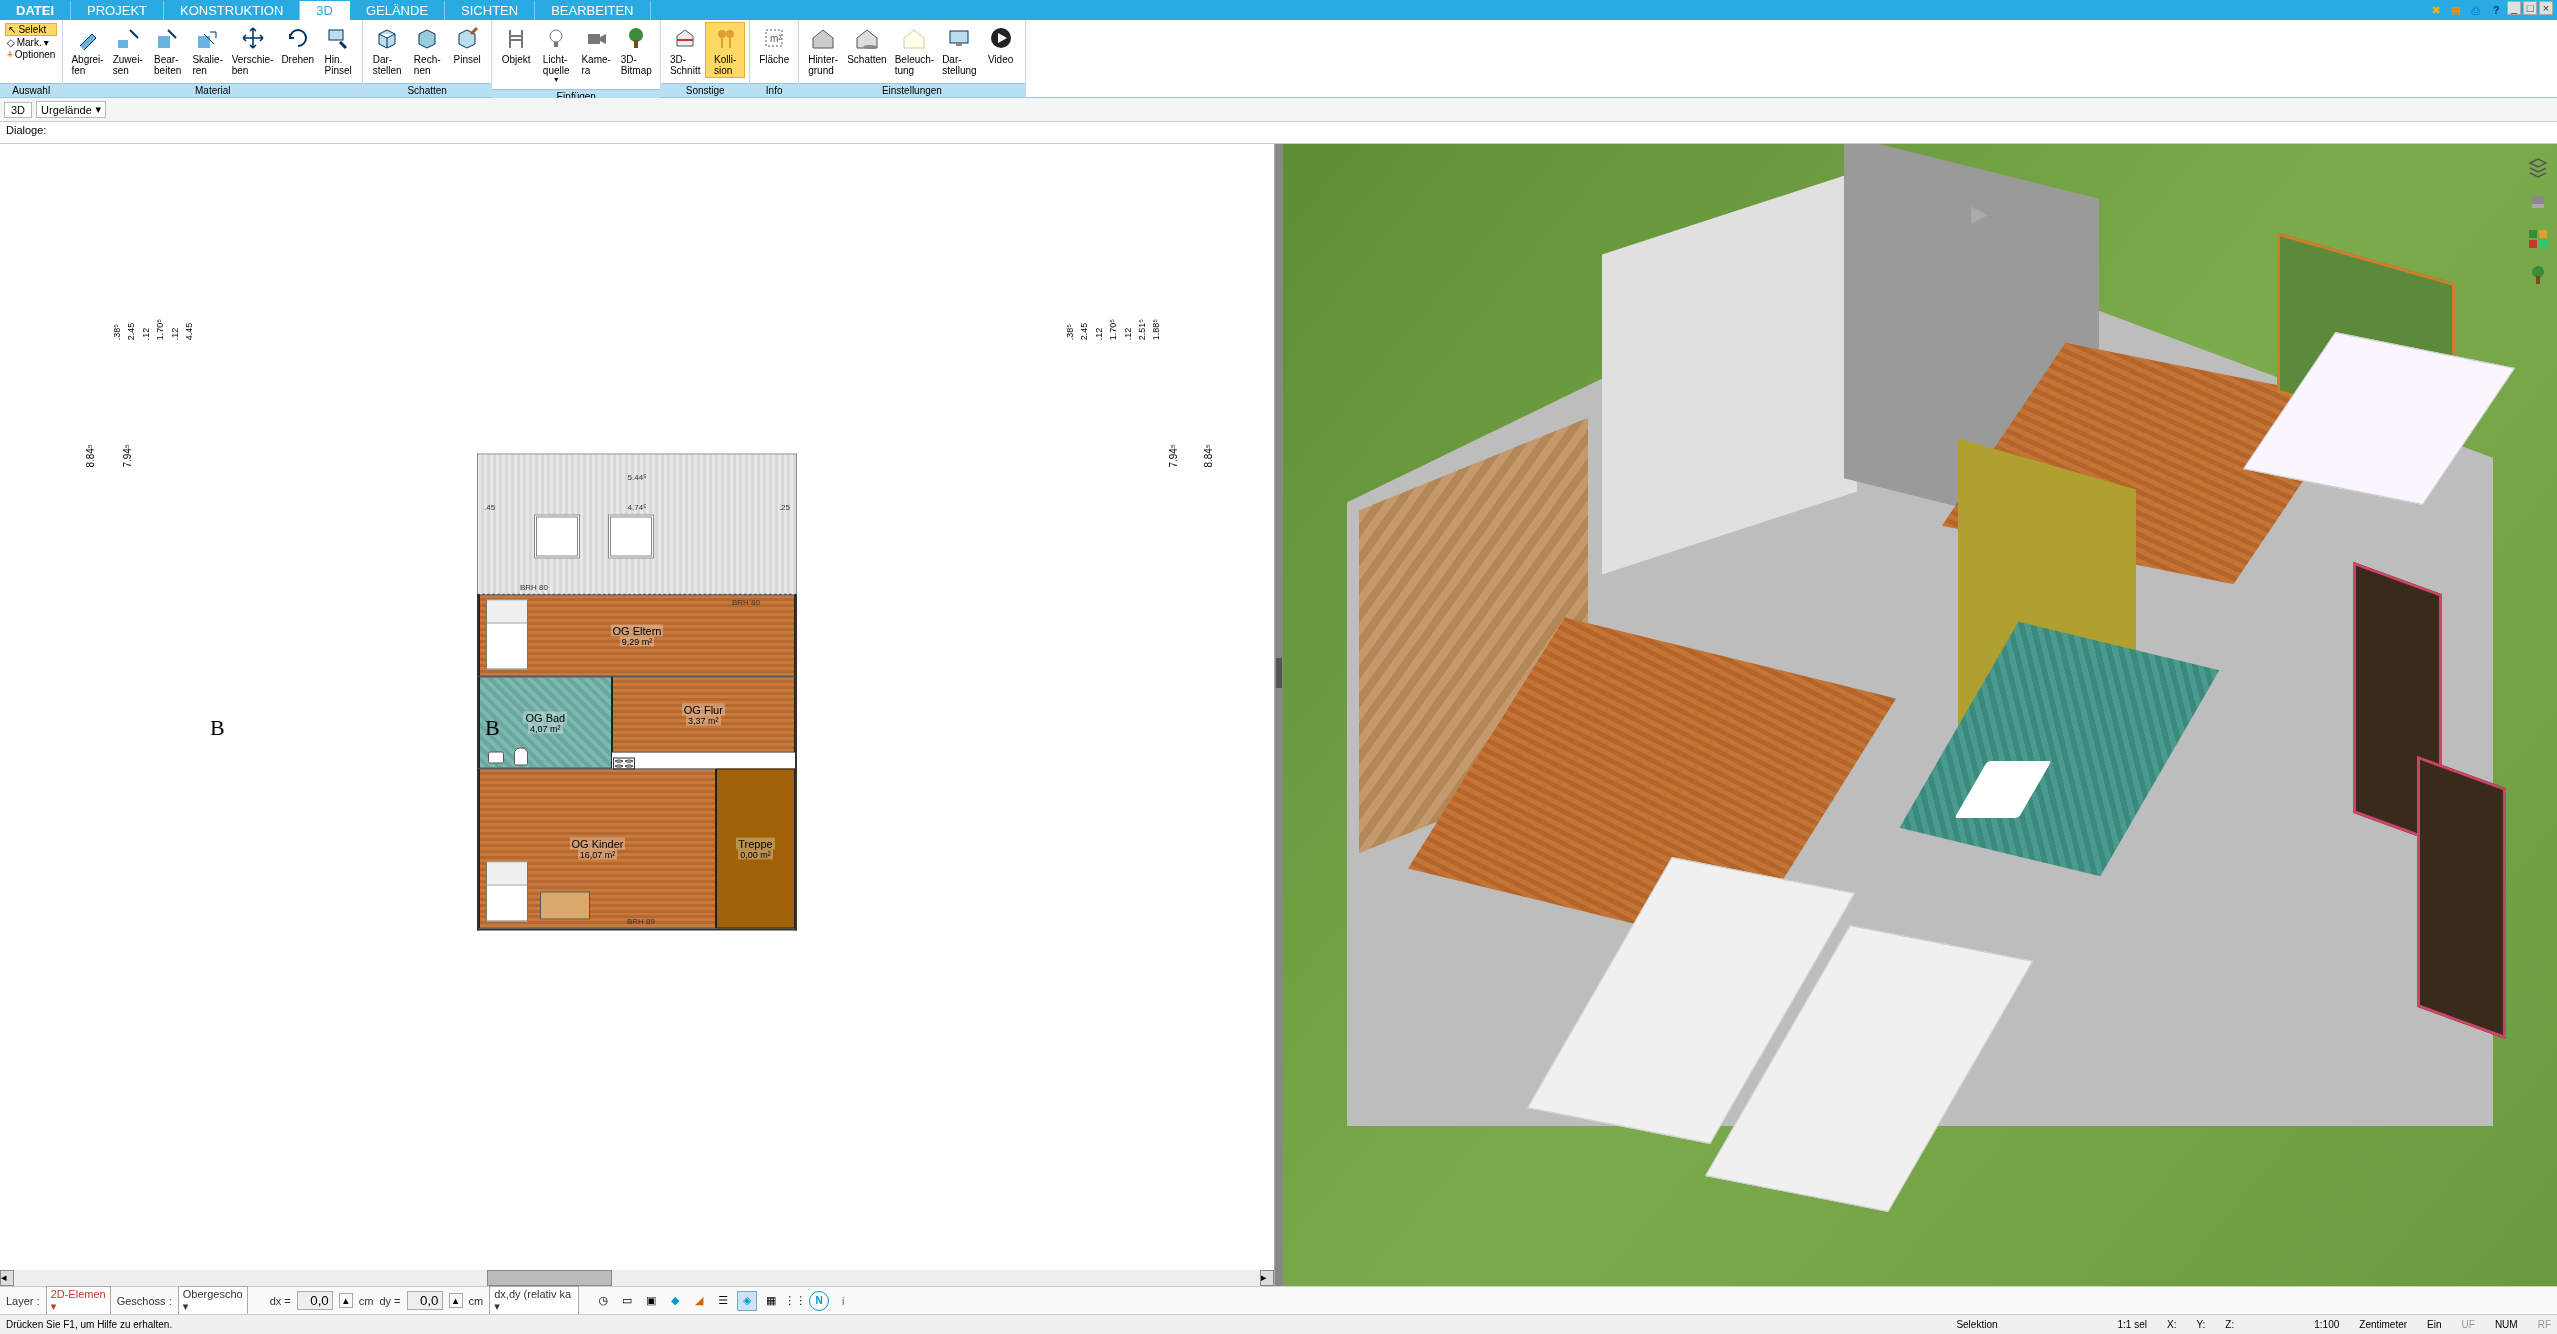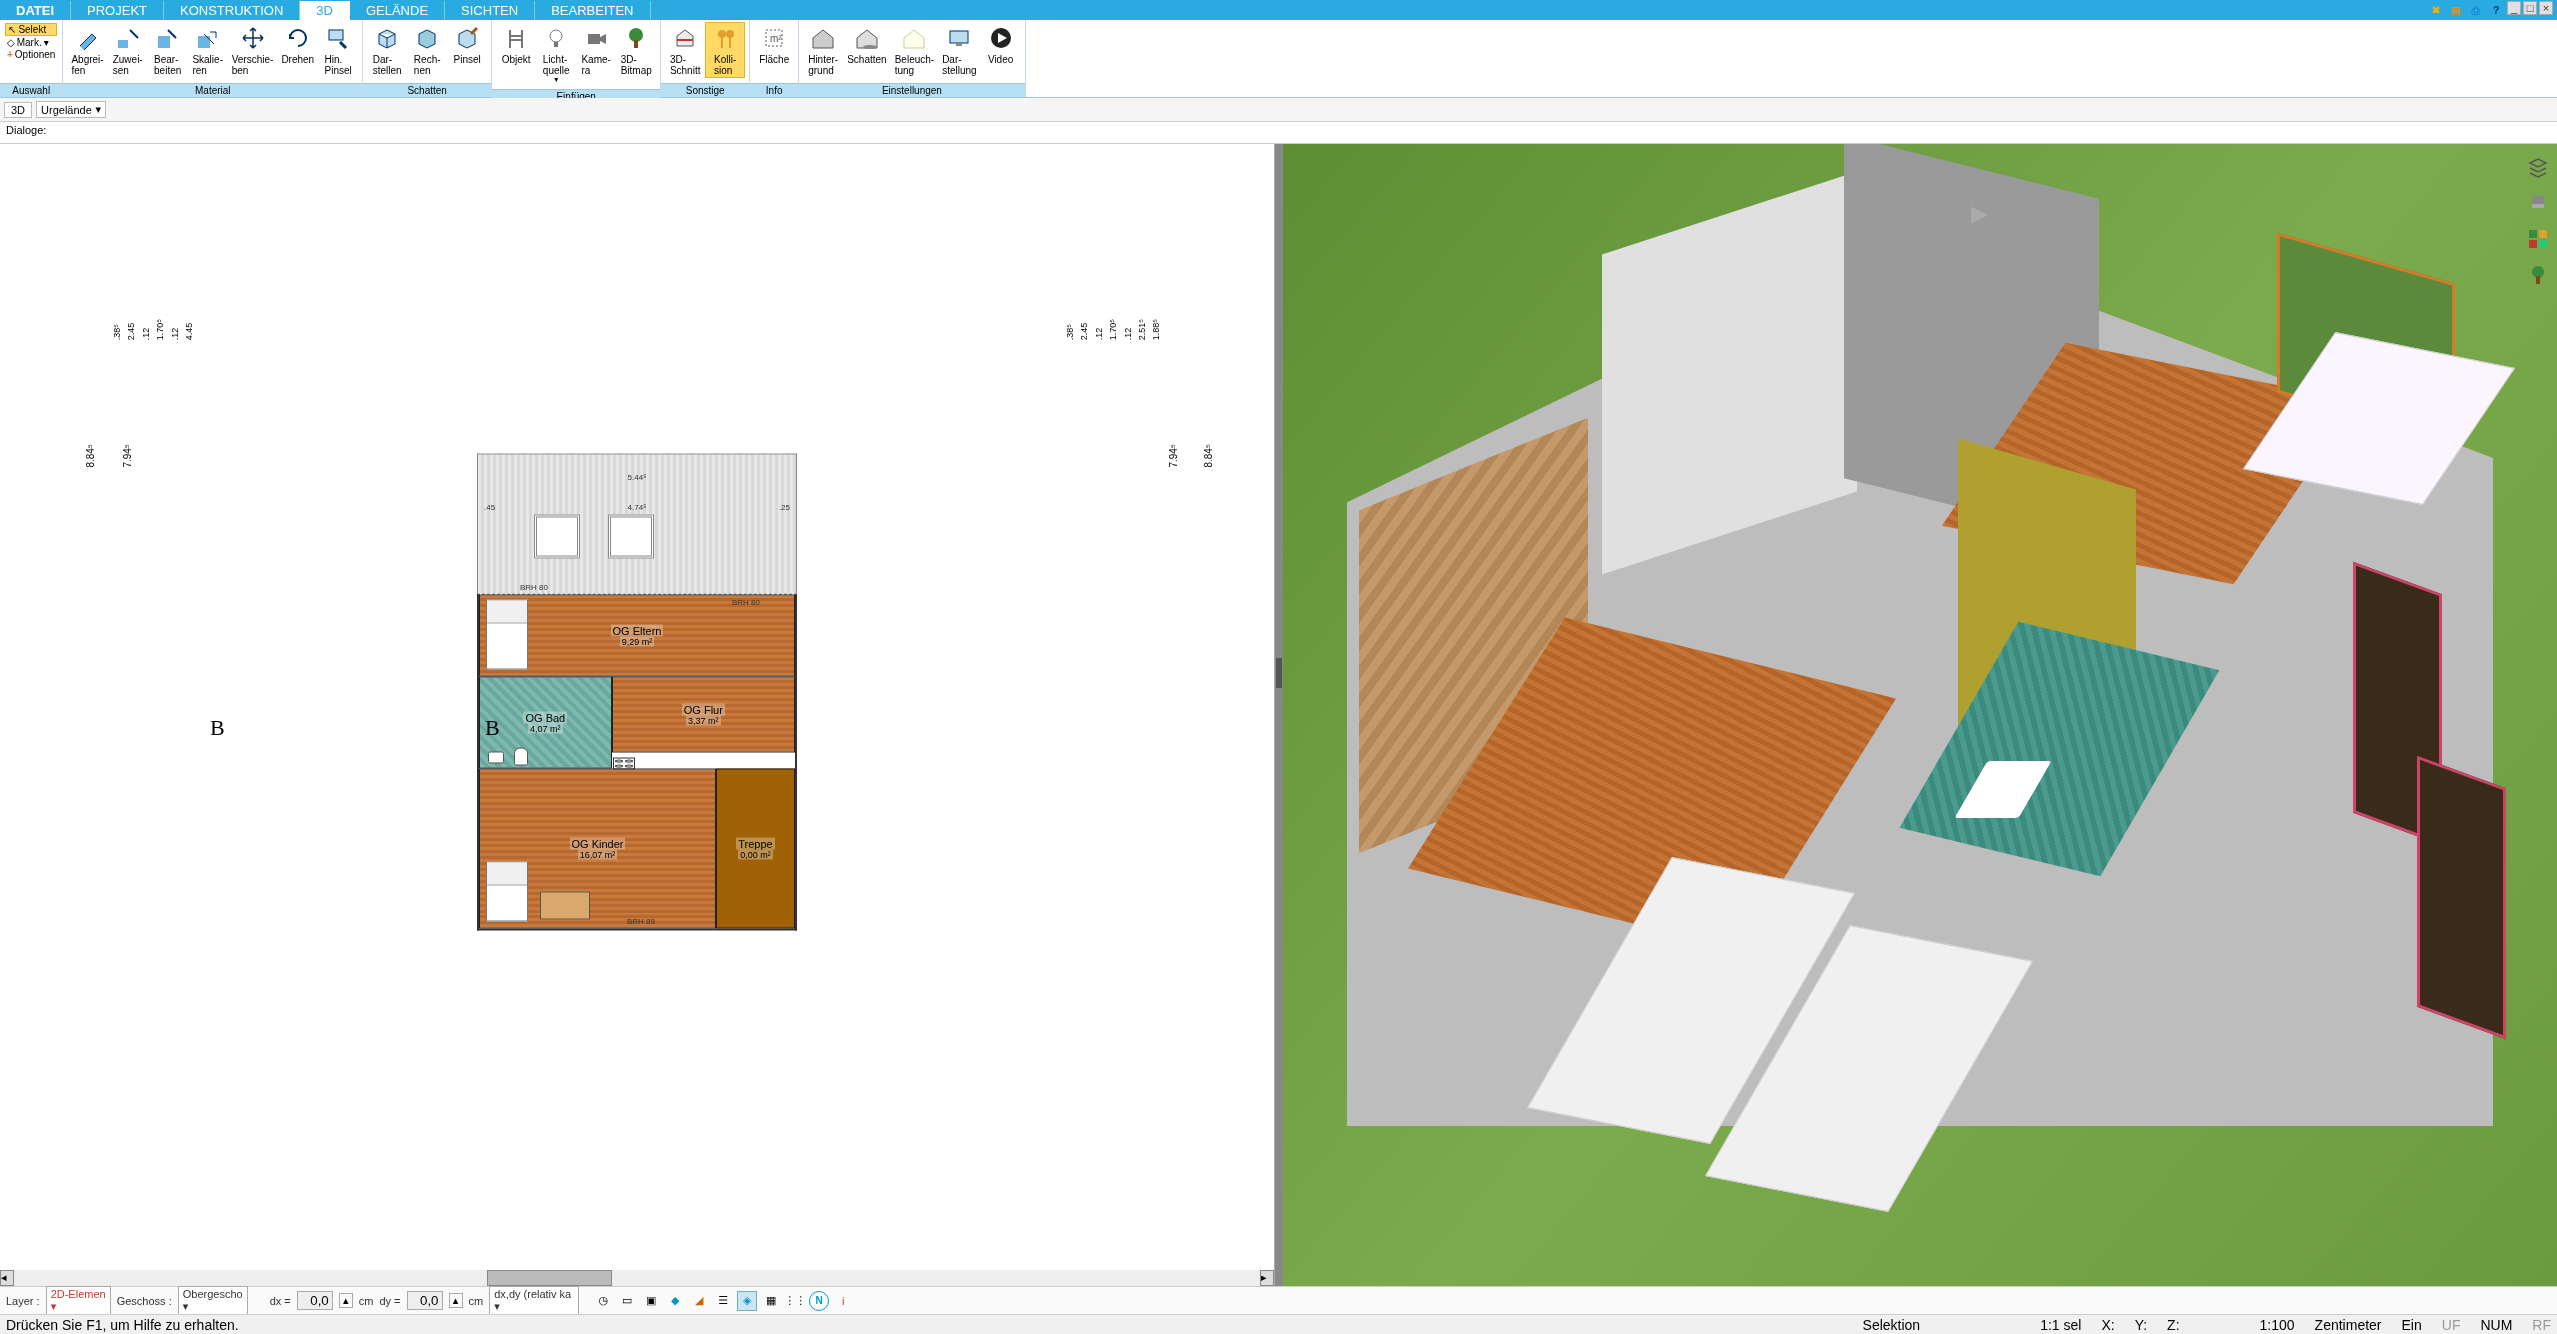--- a/index.html
+++ b/index.html
@@ -82,21 +82,21 @@
   .bottom-bar { height: 28px; background:#fafafa; border-top:1px solid #ccc; display:flex; align-items:center; padding:0 6px; gap:6px; font-size:11px; }
   .bb-label { color:#333; }
   .bb-sel { border:1px solid #aaa; padding:1px 4px; background:#fff; min-width:60px; color:#c0392b; display:flex; justify-content:space-between; cursor:pointer;flex-direction:column; }
   .bb-sel.norm { color:#333; }
   .bb-input { width:36px; text-align:right; border:1px solid #aaa; background:#eee; padding:1px 3px; }
   .bb-icons { display:flex; gap:4px; margin-left:8px; }
   .bb-icon { width:20px; height:20px; display:flex; align-items:center; justify-content:center; cursor:pointer; border:1px solid transparent; }
   .bb-icon.active { background:#cde4f5; border:1px solid #7ab; }
   
   
-  .status-bar { height: 20px; background:#f0f0f0; border-top:1px solid #ccc; display:flex; align-items:center; padding:0 6px; font-size:14px; gap:20px; }
+  .status-bar { height: 20px; background:#f0f0f0; border-top:1px solid #ccc; display:flex; align-items:center; padding:0 6px; font-size:10px; gap:20px; }
   .status-spacer { flex:1; }
   
   .scroll-h { position:absolute; bottom:0; left:0; right:0; height:16px; background:#eee; display:flex; }
   .scroll-thumb { background:#bbb; border:1px solid #888; }
   
   svg { display:block; }
 </style>
 </head>
 <body>
 

